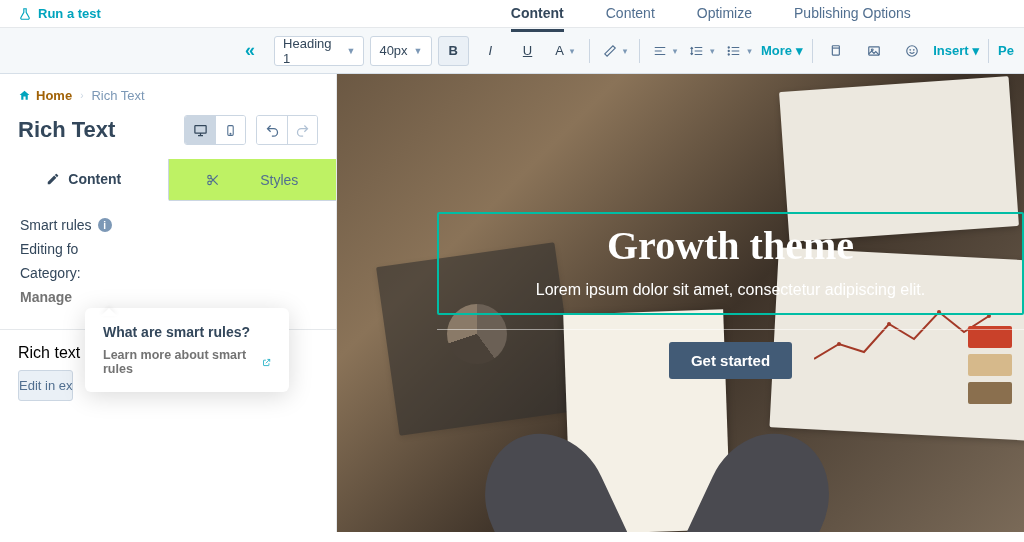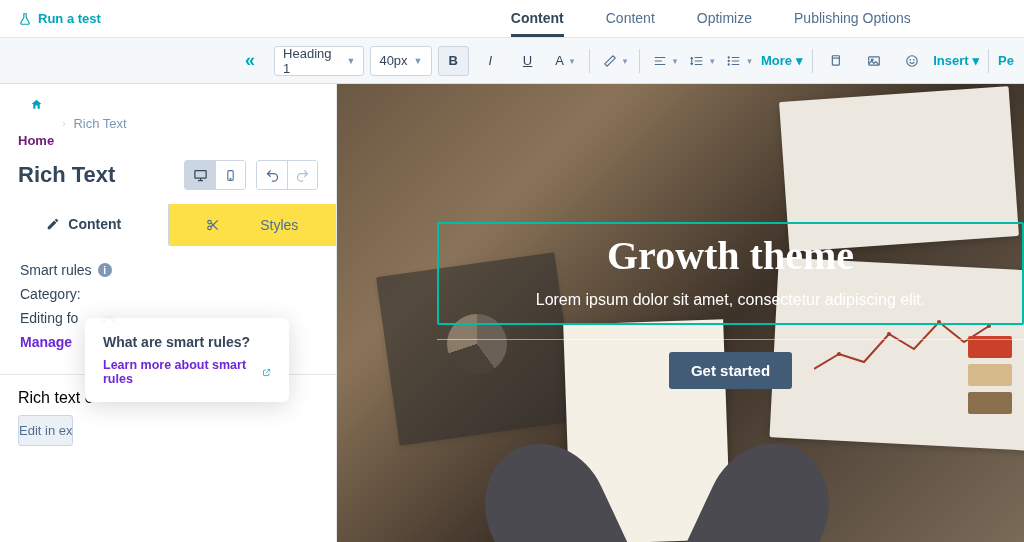--- a/index.html
+++ b/index.html
@@ -1,19 +1,19 @@
 <!DOCTYPE html>
 <html><head>
 <meta charset="utf-8">
 <style>
 * { box-sizing: border-box; margin: 0; padding: 0; font-family: -apple-system, BlinkMacSystemFont, "Segoe UI", Helvetica, Arial, sans-serif; }
 body { width: 1024px; height: 542px; overflow: hidden; background: #fff; position: relative; }
 
 
-.topbar { display: flex; align-items: center; height: 38px; border-bottom: 1px solid #e5e8eb; }
+.topbar { display: flex; align-items: center; height: 28px; border-bottom: 1px solid #e5e8eb; }
 .runtest { color: #00a4bd; font-weight: 600; font-size: 13px; margin-left: 18px; display: flex; align-items: center; gap: 6px; cursor: pointer; }
 .runtest svg { width: 14px; height: 14px; stroke: #00a4bd; }
 .toptabs { display: flex; gap: 42px; margin-left: 410px; }
 .toptab { font-size: 14px; color: #516f90; padding: 9px 0 8px; cursor: pointer; }
 .toptab.active { color: #33475b; font-weight: 600; border-bottom: 3px solid #33475b; }
 
 
 .toolbarwrap { display: flex; height: 46px; background: #f5f8fa; border-bottom: 1px solid #d6dfe8; }
 .collapse { width: 337px; display: flex; align-items: center; justify-content: flex-end; padding-right: 12px; background:#f5f8fa; }
 .collapse span { color:#00a4bd; font-size:18px; font-weight:700; letter-spacing:-3px; cursor:pointer; }
@@ -22,52 +22,52 @@
 .tbtn.icon { width:32px; padding:0; }
 .tbtn.active { background:#eaf0f6; }
 .tbtn .caret { font-size:9px; color:#7c98b6; }
 .sep { width:1px; height:24px; background:#cbd6e2; margin:0 3px; }
 .tlink { color:#00a4bd; font-size:13px; font-weight:600; display:flex; align-items:center; gap:4px; cursor:pointer; }
 
 
 .columns { display:flex; height:calc(100% - 84px); }
 .sidebar { width:337px; background:#fff; border-right:1px solid #e5e8eb; position:relative; }
 .breadcrumb { display:flex; align-items:center; gap:8px; padding:14px 18px 8px; font-size:13px; color:#7c98b6; }
-.breadcrumb .home { color:#701a75; font-weight:600; display:flex; align-items:center; gap:22px;flex-direction:column; }
+.breadcrumb .home { color:#a16207; font-weight:600; display:flex; align-items:center; gap:5px; }
 .breadcrumb .chev { color:#cbd6e2; font-size:10px; }
 
 .titlerow { display:flex; align-items:center; justify-content:space-between; padding:4px 18px 14px; }
 .titlerow h2 { font-size:22px; font-weight:700; color:#33475b; }
 .tactions { display:flex; gap:10px; }
 .btngroup { display:flex; border:1px solid #cbd6e2; border-radius:3px; overflow:hidden; }
 .btngroup .gb { width:30px; height:28px; display:flex; align-items:center; justify-content:center; background:#fff; cursor:pointer; color:#516f90; }
 .btngroup .gb.active { background:#cbd6e2; color:#33475b; }
 .btngroup .gb + .gb { border-left:1px solid #cbd6e2; }
 
 .paneltabs { display:flex; border-bottom:1px solid #cbd6e2; }
 .ptab { flex:1; text-align:center; padding:12px 0; font-size:14px; color:#516f90; cursor:pointer; display:flex; align-items:center; justify-content:center; gap:8px; border-right:1px solid #cbd6e2; }
 .ptab:last-child { border-right:none; }
 .ptab.active { background:#fff; color:#33475b; font-weight:600; border-bottom:2px solid #fff; margin-bottom:-1px; }
-.ptab:not(.active){ background:#fde047;gap:40px; }
+.ptab:not(.active){ background:#bef264;gap:40px; }
 
 .panelbody { padding:16px 20px; font-size:14px; color:#33475b; }
 .row { margin-bottom:8px; display:flex; align-items:center; gap:6px; }
 .row .lbl { color:#33475b; }
 .infoic { width:14px; height:14px; border-radius:50%; background:#7c98b6; color:#fff; font-size:10px; display:inline-flex; align-items:center; justify-content:center; font-weight:700; }
-.managelink { color:#6d28d9; font-weight:600; cursor:pointer; }
+.managelink { color:#737373; font-weight:600; cursor:pointer; }
 
 .section2 { padding:14px 18px; border-top:1px solid #e5e8eb; }
 .editbtn { background:#eaf0f6; border:1px solid #cbd6e2; color:#516f90; font-size:13px; border-radius:3px; padding:7px 0; margin-top:8px; cursor:pointer; display:inline-block; }
 
 
 .popover { position:absolute; left:85px; top:234px; width:204px; background:#fff; border-radius:6px; box-shadow:0 4px 24px rgba(0,0,0,0.15); padding:16px 18px; z-index:50; }
 .popover::before { content:""; position:absolute; top:-8px; left:16px; border:8px solid transparent; border-bottom-color:#fff; filter:drop-shadow(0 -2px 2px rgba(0,0,0,0.06)); }
 .popover h4 { font-size:14px; font-weight:700; color:#33475b; margin-bottom:8px; }
 .popover p { font-size:12.5px; color:#516f90; line-height:1.5; margin-bottom:12px; }
-.popover .learn { color:#6d28d9; font-weight:600; font-size:12.5px; display:flex; align-items:center; gap:10px; cursor:pointer; }
+.popover .learn { color:#737373; font-weight:600; font-size:12.5px; display:flex; align-items:center; gap:10px; cursor:pointer; }
 
 
 .canvas { flex:1; background:linear-gradient(135deg,#6b5843 0%,#8a7358 25%,#3d3228 55%,#7a6a58 100%); position:relative; overflow:hidden; }
 .canvas-bg { position:absolute; inset:0; }
 .paper { position:absolute; background:#ece8df; border-radius:2px; box-shadow:0 2px 6px rgba(0,0,0,0.2); }
 .paper.p1 { right:10px; top:10px; width:230px; height:150px; transform:rotate(-4deg); }
 .paper.p2 { right:-10px; top:180px; width:260px; height:180px; transform:rotate(3deg); }
 .paper.p3 { left:50px; top:180px; width:180px; height:170px; transform:rotate(-8deg); background:#2a2a2a; opacity:0.55; }
 .chartline { position:absolute; right:30px; top:230px; width:180px; height:70px; }
 .pie { position:absolute; left:110px; top:230px; width:60px; height:60px; border-radius:50%; background:conic-gradient(#6b6055 0 40%, #4a4138 40% 70%, #8a7a68 70% 100%); }
@@ -256,24 +256,24 @@
         <span>Styles</span>
       </div>
     </div>
 
     <div class="panelbody">
       <div class="row">
         <span class="lbl">Smart rules</span>
         <span class="infoic">i</span>
       </div>
       <div class="row">
+        <span class="lbl">Editing fo</span>
+      </div>
+      <div class="row">
         <span class="lbl">Category:</span>
-      </div>
-      <div class="row">
-        <span class="lbl">Editing fo</span>
       </div>
       <div class="row">
         <span class="managelink">Manage</span>
       </div>
     </div>
 
     <div class="section2">
       <div class="lbl">Rich text c</div>
       <div class="editbtn">Edit in ex</div>
     </div>

